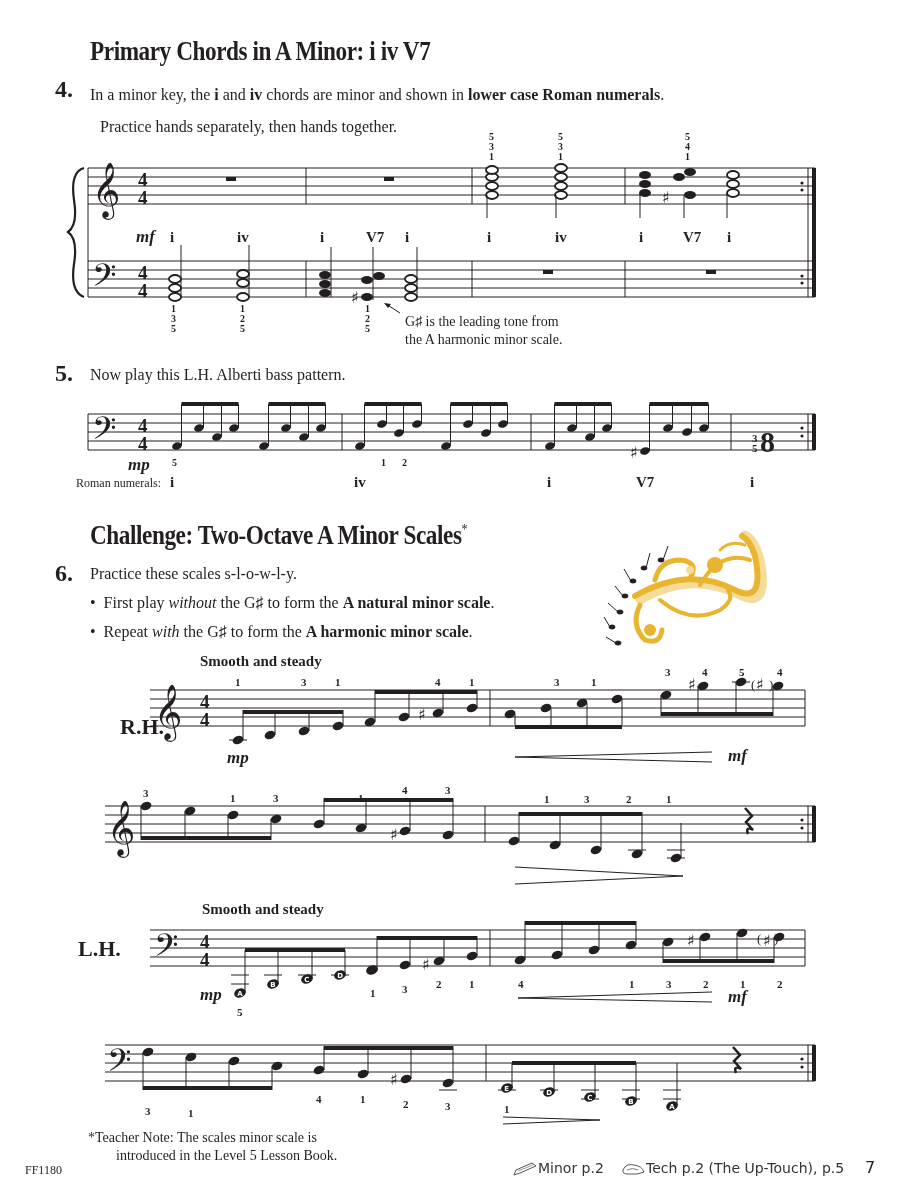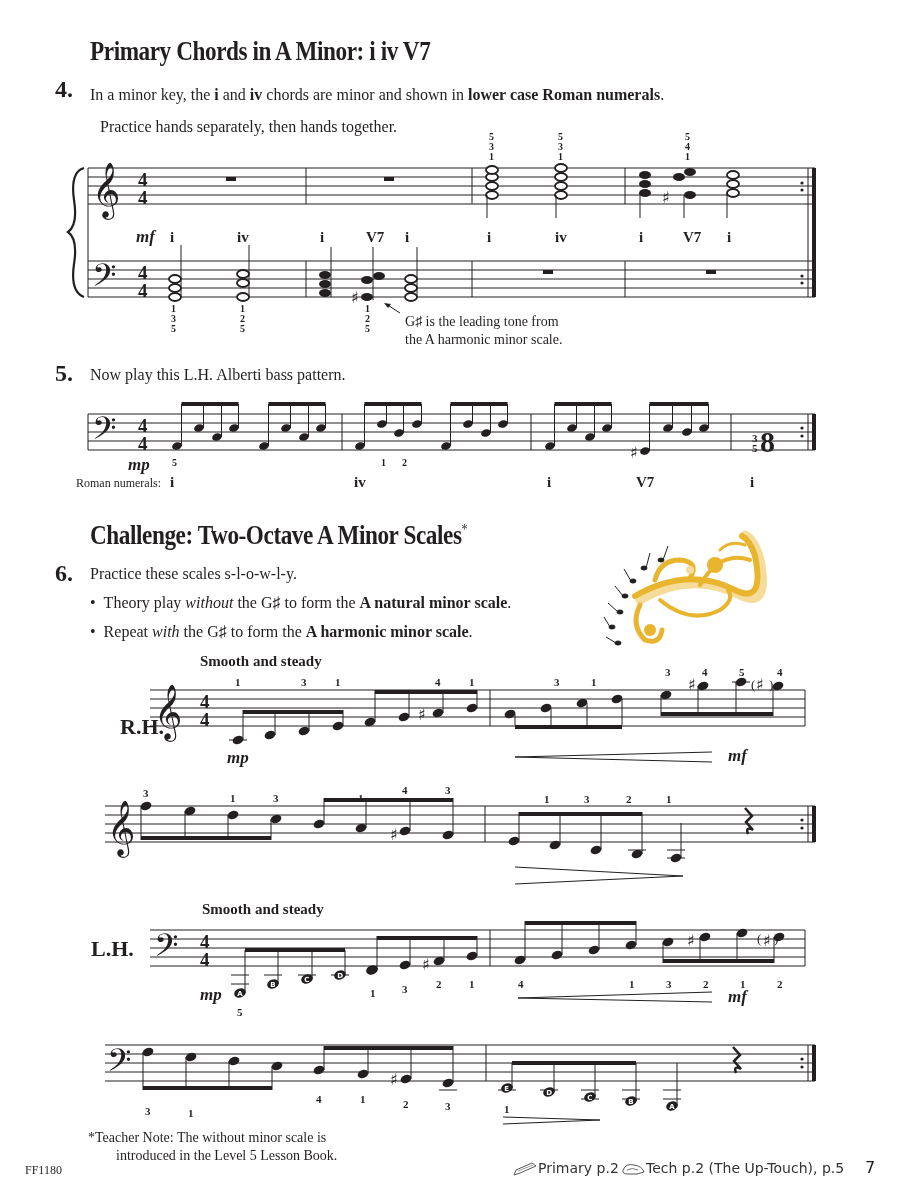--- a/index.html
+++ b/index.html
@@ -259,21 +259,21 @@
   </div>
 <div id="s2-fing">
     <div class="abs" style="left:172px;top:457px;font-weight:bold;font-size:10px;">5</div>
     <div class="abs" style="left:381px;top:457px;font-weight:bold;font-size:10px;">1</div>
     <div class="abs" style="left:402px;top:457px;font-weight:bold;font-size:10px;">2</div>
   </div>
 
 <div class="abs h1" style="left:90px;top:520px;"><span>Challenge: Two-Octave A Minor Scales</span><sup style="font-size:14px;font-weight:normal;">*</sup></div>
 <div class="abs num" style="left:55px;top:560px;">6.</div>
 <div class="abs txt" style="left:90px;top:563px;">Practice these scales s-l-o-w-l-y.</div>
-<div class="abs txt" style="left:90px;top:592px;">•&nbsp;&nbsp;<span>Theory play </span><i>without</i><span> the G♯ to form the </span><b>A natural minor scale</b><span>.</span></div>
+<div class="abs txt" style="left:90px;top:592px;">•&nbsp;&nbsp;<span>First play </span><i>without</i><span> the G♯ to form the </span><b>A natural minor scale</b><span>.</span></div>
 <div class="abs txt" style="left:90px;top:621px;text-align:right;">•&nbsp;&nbsp;<span>Repeat </span><i>with</i><span> the G♯ to form the </span><b>A harmonic minor scale</b><span>.</span></div>
 
 <svg width="900" height="1200">
   <g fill="none" stroke-linecap="round">
     <path d="M640 600 Q690 570 740 595 Q770 610 760 560 Q755 540 745 535" stroke="#f5dc9a" stroke-width="9"></path>
     <path d="M635 596 Q688 566 735 590 Q765 605 755 556 Q750 540 742 536" stroke="#e9b52f" stroke-width="6"></path>
     <path d="M655 580 Q660 560 680 560 Q700 562 690 578" stroke="#e9b52f" stroke-width="5"></path>
     <path d="M700 585 Q720 550 750 560" stroke="#e9b52f" stroke-width="4"></path>
     <path d="M640 605 Q630 625 645 640 Q660 645 662 630" stroke="#e9b52f" stroke-width="5"></path>
     <path d="M660 600 Q690 625 720 610 Q735 600 728 590" stroke="#e9b52f" stroke-width="4"></path>
@@ -432,21 +432,21 @@
     <div class="abs" style="left:358px;top:792px;font-weight:bold;font-size:11px;">1</div>
     <div class="abs" style="left:402px;top:784px;font-weight:bold;font-size:11px;">4</div>
     <div class="abs" style="left:445px;top:784px;font-weight:bold;font-size:11px;">3</div>
     <div class="abs" style="left:544px;top:793px;font-weight:bold;font-size:11px;">1</div>
     <div class="abs" style="left:584px;top:793px;font-weight:bold;font-size:11px;">3</div>
     <div class="abs" style="left:626px;top:793px;font-weight:bold;font-size:11px;">2</div>
     <div class="abs" style="left:666px;top:793px;font-weight:bold;font-size:11px;">1</div>
   </div>
 
 <div class="abs label-b" style="left:202px;top:901px;">Smooth and steady</div>
-<div class="abs hand" style="left:91px;top:936px;">L.H.</div>
+<div class="abs hand" style="left:78px;top:936px;">L.H.</div>
 <svg width="900" height="1200">
   <g stroke="#231f20" stroke-width="1">
     <line x1="150" y1="930" x2="805" y2="930"></line>
       <line x1="150" y1="939" x2="805" y2="939"></line>
       <line x1="150" y1="948" x2="805" y2="948"></line>
       <line x1="150" y1="957" x2="805" y2="957"></line>
       <line x1="150" y1="966" x2="805" y2="966"></line>
     <line x1="490" y1="930" x2="490" y2="966"></line>
       <line x1="805" y1="930" x2="805" y2="966"></line>
     <line x1="105" y1="1045" x2="815" y2="1045"></line>
@@ -584,31 +584,31 @@
 <div id="lh-fing2">
     <div class="abs" style="left:145px;top:1105px;font-weight:bold;font-size:11px;">3</div>
     <div class="abs" style="left:188px;top:1107px;font-weight:bold;font-size:11px;">1</div>
     <div class="abs" style="left:316px;top:1093px;font-weight:bold;font-size:11px;">4</div>
     <div class="abs" style="left:360px;top:1093px;font-weight:bold;font-size:11px;">1</div>
     <div class="abs" style="left:403px;top:1098px;font-weight:bold;font-size:11px;">2</div>
     <div class="abs" style="left:445px;top:1100px;font-weight:bold;font-size:11px;">3</div>
     <div class="abs" style="left:504px;top:1103px;font-weight:bold;font-size:11px;">1</div>
   </div>
 
-<div class="abs small" style="left:88px;top:1130px;font-size:14px;">*Teacher Note: The without minor scale is</div>
+<div class="abs small" style="left:88px;top:1130px;font-size:14px;">*Teacher Note: The scales minor scale is</div>
 <div class="abs small" style="left:96px;top:1148px;font-size:14px;margin-left:20px;">introduced in the Level 5 Lesson Book.</div>
 <div class="abs small" style="left:25px;top:1163px;font-size:12px;">FF1180</div>
 
 <div class="abs footer-link" style="left:512px;top:1160px;">
   <span style="display:inline-block;width:26px;height:14px;vertical-align:middle;position:relative;">
     <svg width="26" height="14" style="position:absolute;left:0;top:0;">
         <path d="M2 13 L4 8 L20 1 L24 4 L8 11 Z" fill="none" stroke="#555" stroke-width="1"></path>
         <line x1="6" y1="9" x2="21" y2="3" stroke="#555" stroke-width="0.6"></line>
       </svg>
-  </span><span>Primary p.2</span>
+  </span><span>Minor p.2</span>
 </div>
 <div class="abs footer-link" style="left:620px;top:1160px;">
   <span style="display:inline-block;width:26px;height:14px;vertical-align:middle;position:relative;">
     <svg width="26" height="14" style="position:absolute;left:0;top:0;">
         <path d="M3 8 Q6 1 14 3 Q22 4 24 10 Q18 13 8 12 Q2 12 3 8 Z" fill="none" stroke="#555" stroke-width="1"></path>
         <path d="M7 8 Q12 5 18 8" fill="none" stroke="#555" stroke-width="0.8"></path>
       </svg>
   </span><span>Tech p.2 (The Up-Touch), p.5</span>
 </div>
 <div class="abs" style="left:865px;top:1158px;font-family:'DejaVu Sans',sans-serif;font-size:16px;">7</div>

